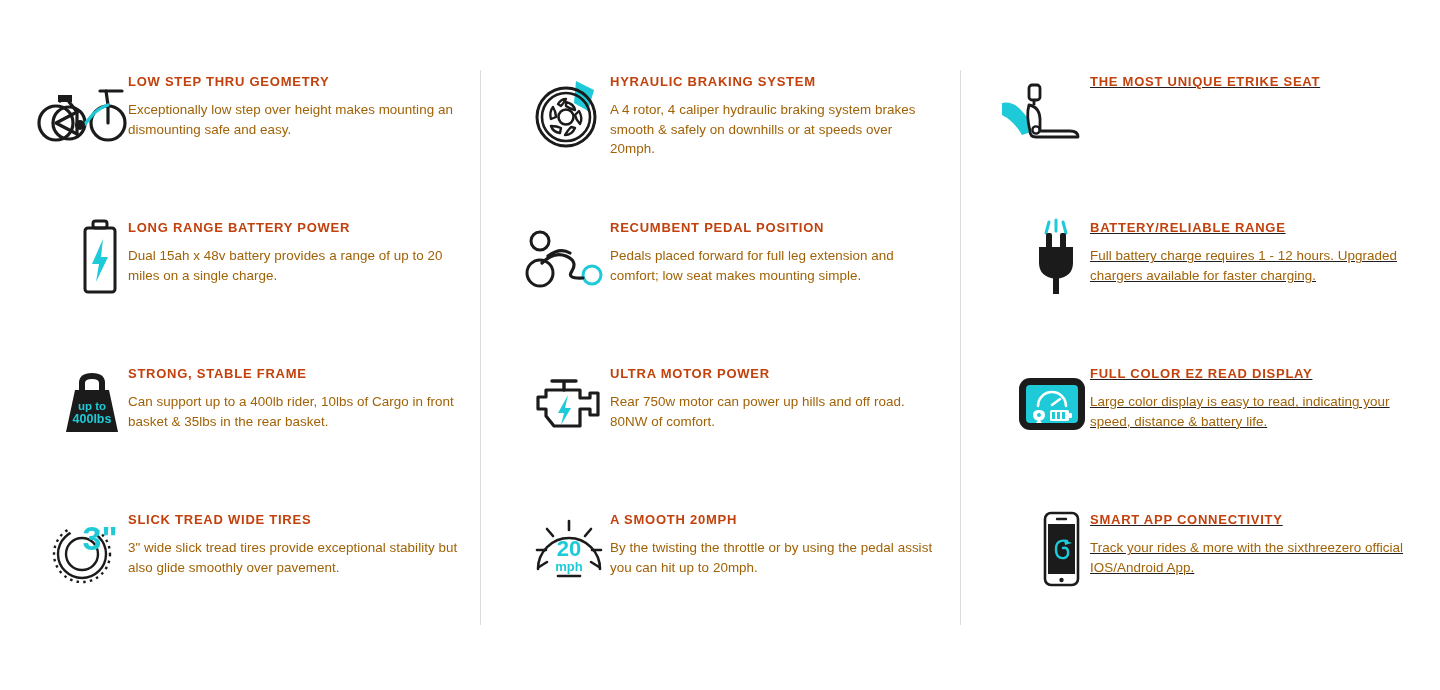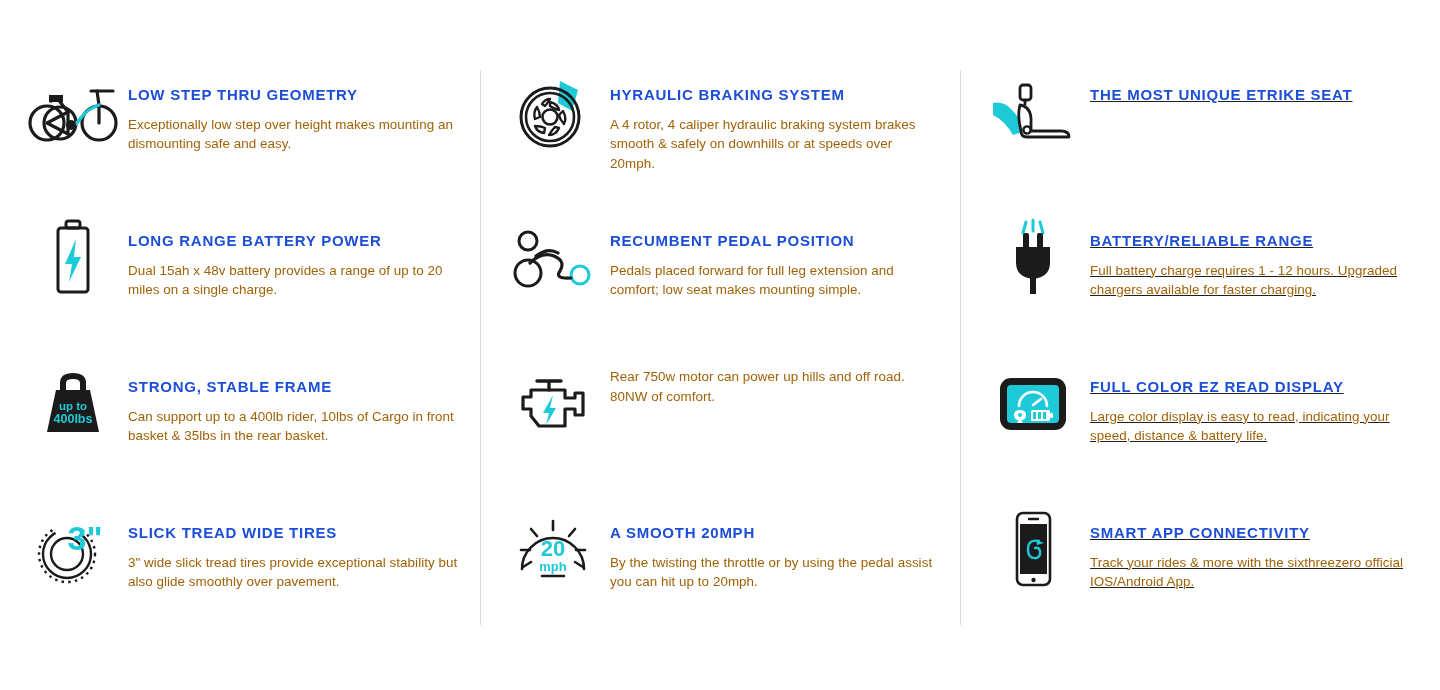--- a/index.html
+++ b/index.html
@@ -48,40 +48,40 @@
     padding-left: 18px;
     padding-right: 22px;
   }
 
   .feature-icon {
     flex: 0 0 110px;
     width: 110px;
     height: 96px;
     display: flex;
     align-items: center;
-    justify-content: center;
+    justify-content: flex-end;
     padding-top: 4px;
     text-decoration: underline;
   }
   .feature-icon svg { display: block; }
 
   .feature-text {
     flex: 1 1 auto;
     padding-top: 13px;
     min-width: 0;
   }
 
   .feature-title {
     font-family: "Liberation Sans", sans-serif;
-    font-size: 15px;
+    font-size: 13px;
     font-weight: bold;
     letter-spacing: 0.75px;
-    color: #1d4ed8;
+    color: #c2410c;
     text-transform: uppercase;
-    margin: 12px 0 11px 0;
+    margin: 0 0 11px 0;
     line-height: 1.1;
     white-space: nowrap;
   }
 
   .feature-desc {
     font-family: "Liberation Sans", sans-serif;
     font-size: 13.4px;
     line-height: 1.46;
     color: #a16207;
     margin: 0;
@@ -215,20 +215,21 @@
 
     <div class="feature-item">
       <div class="feature-icon">
         <svg width="80" height="66" viewBox="0 0 80 66">
           <path d="M24 10 L48 10 M36 10 L36 19" stroke="#1b1b1b" stroke-width="3.4" stroke-linecap="round" fill="none"></path>
           <path d="M24 19 L52 19 L52 27 L62 27 L62 22 L70 22 L70 44 L62 44 L62 38 L52 38 L52 55 L26 55 L18 45 L18 38 L10 38 L10 26 L18 26 L18 19 Z" fill="none" stroke="#1b1b1b" stroke-width="3.2" stroke-linejoin="round"></path>
           <path d="M40 24 L30 42 L36 42 L33 54 L43 37 L37 37 Z" fill="#1ECAD8"></path>
         </svg>
       </div>
       <div class="feature-text">
+        <h3 class="feature-title">ULTRA MOTOR POWER</h3>
         <p class="feature-desc">Rear 750w motor can power up hills and off road.  80NW of comfort.</p>
       </div>
     </div>
 
     <div class="feature-item">
       <div class="feature-icon">
         <svg width="78" height="70" viewBox="0 0 78 70">
           <path d="M8 54 A31 31 0 1 1 70 54" fill="none" stroke="#1b1b1b" stroke-width="2.6" stroke-linecap="round"></path>
           <g stroke="#1b1b1b" stroke-width="2.6" stroke-linecap="round">
             <path d="M39 6 L39 15"></path>

